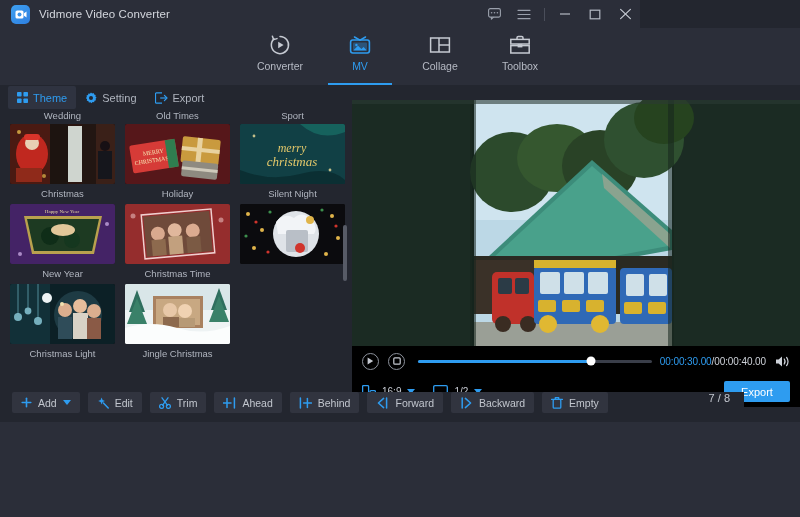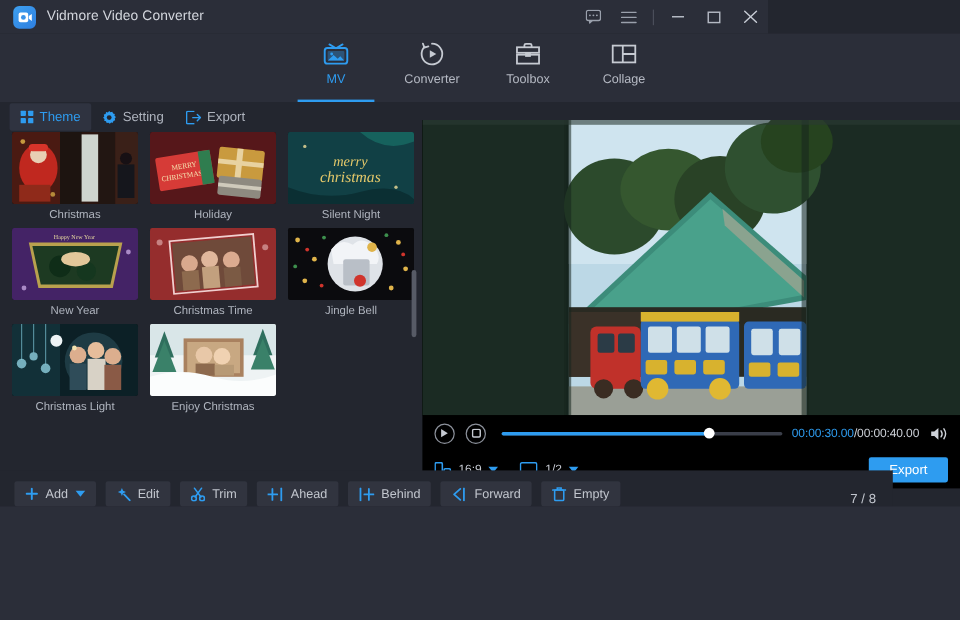--- a/index.html
+++ b/index.html
@@ -137,21 +137,21 @@
   .caret { width: 0; height: 0; border-left: 4px solid transparent; border-right: 4px solid transparent; border-top: 5px solid #2e9cf0; }
   .exportbtn {
     margin-left: auto; width: 66px; height: 21px; border-radius: 2px;
     background: #2e9cf0; color: #fff; font-size: 11px;
     display: flex; align-items: center; justify-content: center;
   }
 
   
   .toolbar {
     position: absolute; top: 392px; left: 0; width: 744px; height: 30px;
-    background: #23262f; display: flex; align-items: flex-end; padding-left: 12px;
+    background: #23262f; display: flex; align-items: flex-start; padding-left: 12px;
   }
   .tbtn {
     height: 21px; padding: 0 9px; margin-right: 8px; border-radius: 2px;
     background: #31343f; display: flex; align-items: center; gap: 6px;
     font-size: 10.5px; color: #c2c6ce;
   }
   .tbtn svg { display: block; }
   .tcount { margin-left: auto; margin-right: 14px; font-size: 11px; color: #c2c6ce; }
 
   
@@ -210,55 +210,55 @@
             <g stroke="#c6cbd4" stroke-width="1.2" stroke-linecap="round">
               <line x1="1.6" y1="1.4" x2="11.4" y2="10.6"></line>
               <line x1="11.4" y1="1.4" x2="1.6" y2="10.6"></line>
             </g>
           </svg>
       </div>
     </div>
   </div>
 
   <div class="mainnav">
+    <div class="navitem">
+      <svg width="24" height="24" viewBox="0 0 24 24">
+        <path d="M12 3.4a8.6 8.6 0 1 1-6.1 2.5" fill="none" stroke="#c6cad2" stroke-width="1.5" stroke-linecap="round"></path>
+        <path d="M4.4 3.3 L5.6 6.6 L9 5.6" fill="none" stroke="#c6cad2" stroke-width="1.5" stroke-linecap="round" stroke-linejoin="round"></path>
+        <path d="M10.2 8.8 L15.6 12 L10.2 15.2 Z" fill="#c6cad2"></path>
+      </svg>
+      <div class="nlabel">Converter</div>
+    </div>
     <div class="navitem active">
       <svg width="24" height="24" viewBox="0 0 24 24">
         <path d="M6.5 4 L12 7.2 L17.5 4" fill="none" stroke="#2e9cf0" stroke-width="1.5" stroke-linecap="round"></path>
         <rect x="2.6" y="7" width="18.8" height="13" rx="2.2" fill="none" stroke="#2e9cf0" stroke-width="1.6"></rect>
         <rect x="5" y="9.4" width="14" height="8.2" rx="1" fill="#2e9cf0" opacity=".35"></rect>
         <circle cx="8.4" cy="12" r="1.2" fill="#2e9cf0"></circle>
         <path d="M5.2 17.4 L10 12.8 L13.4 16 L15.6 13.9 L18.8 17.4 Z" fill="#2e9cf0"></path>
       </svg>
       <div class="nlabel">MV</div>
     </div>
     <div class="navitem">
       <svg width="24" height="24" viewBox="0 0 24 24">
-        <path d="M12 3.4a8.6 8.6 0 1 1-6.1 2.5" fill="none" stroke="#c6cad2" stroke-width="1.5" stroke-linecap="round"></path>
-        <path d="M4.4 3.3 L5.6 6.6 L9 5.6" fill="none" stroke="#c6cad2" stroke-width="1.5" stroke-linecap="round" stroke-linejoin="round"></path>
-        <path d="M10.2 8.8 L15.6 12 L10.2 15.2 Z" fill="#c6cad2"></path>
+        <rect x="2.6" y="5" width="18.8" height="14" fill="none" stroke="#c6cad2" stroke-width="1.5"></rect>
+        <line x1="11" y1="5" x2="11" y2="19" stroke="#c6cad2" stroke-width="1.5"></line>
+        <line x1="11" y1="12" x2="21.4" y2="12" stroke="#c6cad2" stroke-width="1.5"></line>
       </svg>
-      <div class="nlabel">Converter</div>
+      <div class="nlabel">Collage</div>
     </div>
     <div class="navitem">
       <svg width="24" height="24" viewBox="0 0 24 24">
         <path d="M9 6.2 V4.8 A1.3 1.3 0 0 1 10.3 3.5 H13.7 A1.3 1.3 0 0 1 15 4.8 V6.2" fill="none" stroke="#c6cad2" stroke-width="1.5"></path>
         <rect x="2.8" y="6.4" width="18.4" height="4.6" fill="none" stroke="#c6cad2" stroke-width="1.5"></rect>
         <rect x="2.8" y="12.6" width="18.4" height="7.4" fill="none" stroke="#c6cad2" stroke-width="1.5"></rect>
         <rect x="9.6" y="11.2" width="4.8" height="3.2" fill="#c6cad2"></rect>
       </svg>
       <div class="nlabel">Toolbox</div>
     </div>
-    <div class="navitem">
-      <svg width="24" height="24" viewBox="0 0 24 24">
-        <rect x="2.6" y="5" width="18.8" height="14" fill="none" stroke="#c6cad2" stroke-width="1.5"></rect>
-        <line x1="11" y1="5" x2="11" y2="19" stroke="#c6cad2" stroke-width="1.5"></line>
-        <line x1="11" y1="12" x2="21.4" y2="12" stroke="#c6cad2" stroke-width="1.5"></line>
-      </svg>
-      <div class="nlabel">Collage</div>
-    </div>
   </div>
 
   <div class="leftpanel">
 
     <div class="subtabs">
       <div class="subtab active">
         <svg width="11" height="11" viewBox="0 0 11 11">
             <rect x="0" y="0" width="4.6" height="4.6" rx=".8" fill="#2e9cf0"></rect>
             <rect x="6.4" y="0" width="4.6" height="4.6" rx=".8" fill="#2e9cf0"></rect>
             <rect x="0" y="6.4" width="4.6" height="4.6" rx=".8" fill="#2e9cf0"></rect>
@@ -278,20 +278,31 @@
             <path d="M7 0.8 H1.4 A.9 .9 0 0 0 .5 1.7 V10.3 A.9 .9 0 0 0 1.4 11.2 H7" fill="none" stroke="#2e9cf0" stroke-width="1.2"></path>
             <line x1="5.2" y1="6" x2="12" y2="6" stroke="#2e9cf0" stroke-width="1.2"></line>
             <path d="M9.4 3.4 L12 6 L9.4 8.6" fill="none" stroke="#2e9cf0" stroke-width="1.2" stroke-linecap="round" stroke-linejoin="round"></path>
           </svg>
         <span>Export</span>
       </div>
     </div>
 
     <div class="themegrid">
 
+      <div class="trow">
+        <div class="tcell">
+          <div class="tlabel cut">Wedding</div>
+        </div>
+        <div class="tcell">
+          <div class="tlabel cut">Old Times</div>
+        </div>
+        <div class="tcell">
+          <div class="tlabel cut">Sport</div>
+        </div>
+      </div>
 
       <div class="trow">
         <div class="tcell">
           <div class="tthumb">
             <svg width="105" height="60" viewBox="0 0 105 60">
               <rect width="105" height="60" fill="#2a1510"></rect>
               <rect x="0" y="0" width="40" height="60" fill="#4a1a12"></rect>
               <ellipse cx="22" cy="30" rx="16" ry="20" fill="#c0281f"></ellipse>
               <circle cx="22" cy="19" r="7" fill="#e8cfb4"></circle>
               <rect x="14" y="10" width="16" height="6" rx="3" fill="#d8342a"></rect>
@@ -408,21 +419,20 @@
                   <circle cx="28" cy="48" r="1.6"></circle>
                   <circle cx="96" cy="22" r="1.6"></circle>
                 </g>
               <g fill="#3d8f4d">
                   <circle cx="6" cy="32" r="1.6"></circle>
                   <circle cx="30" cy="8" r="1.6"></circle>
                   <circle cx="82" cy="6" r="1.6"></circle>
                 </g>
             </svg>
           </div>
-          <div class="tlabel">Jingle Bell</div>
         </div>
       </div>
 
       <div class="trow">
         <div class="tcell">
           <div class="tthumb">
             <svg width="105" height="60" viewBox="0 0 105 60">
               <rect width="105" height="60" fill="#0c2026"></rect>
               <rect width="40" height="60" fill="#123038"></rect>
               <g stroke="#6fb3c4" stroke-width="1" opacity=".7">
@@ -457,21 +467,21 @@
               <path d="M94 12 L104 38 L84 38 Z" fill="#3a8169"></path>
               <rect x="28" y="12" width="50" height="32" fill="#a9815f"></rect>
               <rect x="31" y="15" width="44" height="26" fill="#c8a882"></rect>
               <circle cx="45" cy="26" r="7" fill="#e8c8a8"></circle>
               <circle cx="60" cy="27" r="7" fill="#f0d2b2"></circle>
               <rect x="38" y="33" width="16" height="10" fill="#8d6a4e"></rect>
               <rect x="54" y="34" width="16" height="9" fill="#b79a76"></rect>
               <path d="M0 44 Q26 36 52 44 T105 42 V60 H0 Z" fill="#fbfdfd"></path>
             </svg>
           </div>
-          <div class="tlabel">Enjoy Christmas</div>
+          <div class="tlabel">Jingle Christmas</div>
         </div>
       </div>
 
     </div>
 
     <div class="vscroll"></div>
   </div>
 
   <div class="preview">
 
@@ -623,20 +633,27 @@
       <span>Behind</span>
     </div>
     <div class="tbtn">
       <svg width="13" height="12" viewBox="0 0 13 12">
           <path d="M7.6 1.4 L2.4 6 L7.6 10.6" fill="none" stroke="#2e9cf0" stroke-width="1.5" stroke-linecap="round" stroke-linejoin="round"></path>
           <line x1="10.6" y1="1" x2="10.6" y2="11" stroke="#2e9cf0" stroke-width="1.5" stroke-linecap="round"></line>
         </svg>
       <span>Forward</span>
     </div>
     <div class="tbtn">
+      <svg width="13" height="12" viewBox="0 0 13 12">
+          <line x1="2.2" y1="1" x2="2.2" y2="11" stroke="#2e9cf0" stroke-width="1.5" stroke-linecap="round"></line>
+          <path d="M5.4 1.4 L10.6 6 L5.4 10.6" fill="none" stroke="#2e9cf0" stroke-width="1.5" stroke-linecap="round" stroke-linejoin="round"></path>
+        </svg>
+      <span>Backward</span>
+    </div>
+    <div class="tbtn">
       <svg width="12" height="13" viewBox="0 0 12 13">
           <rect x="2.2" y="3.4" width="7.6" height="8.8" rx="1" fill="none" stroke="#2e9cf0" stroke-width="1.3"></rect>
           <line x1="0.6" y1="3.4" x2="11.4" y2="3.4" stroke="#2e9cf0" stroke-width="1.3" stroke-linecap="round"></line>
           <path d="M4.4 3.4 V1.6 H7.6 V3.4" fill="none" stroke="#2e9cf0" stroke-width="1.3"></path>
         </svg>
       <span>Empty</span>
     </div>
     <div class="tcount">7 / 8</div>
   </div>
 

